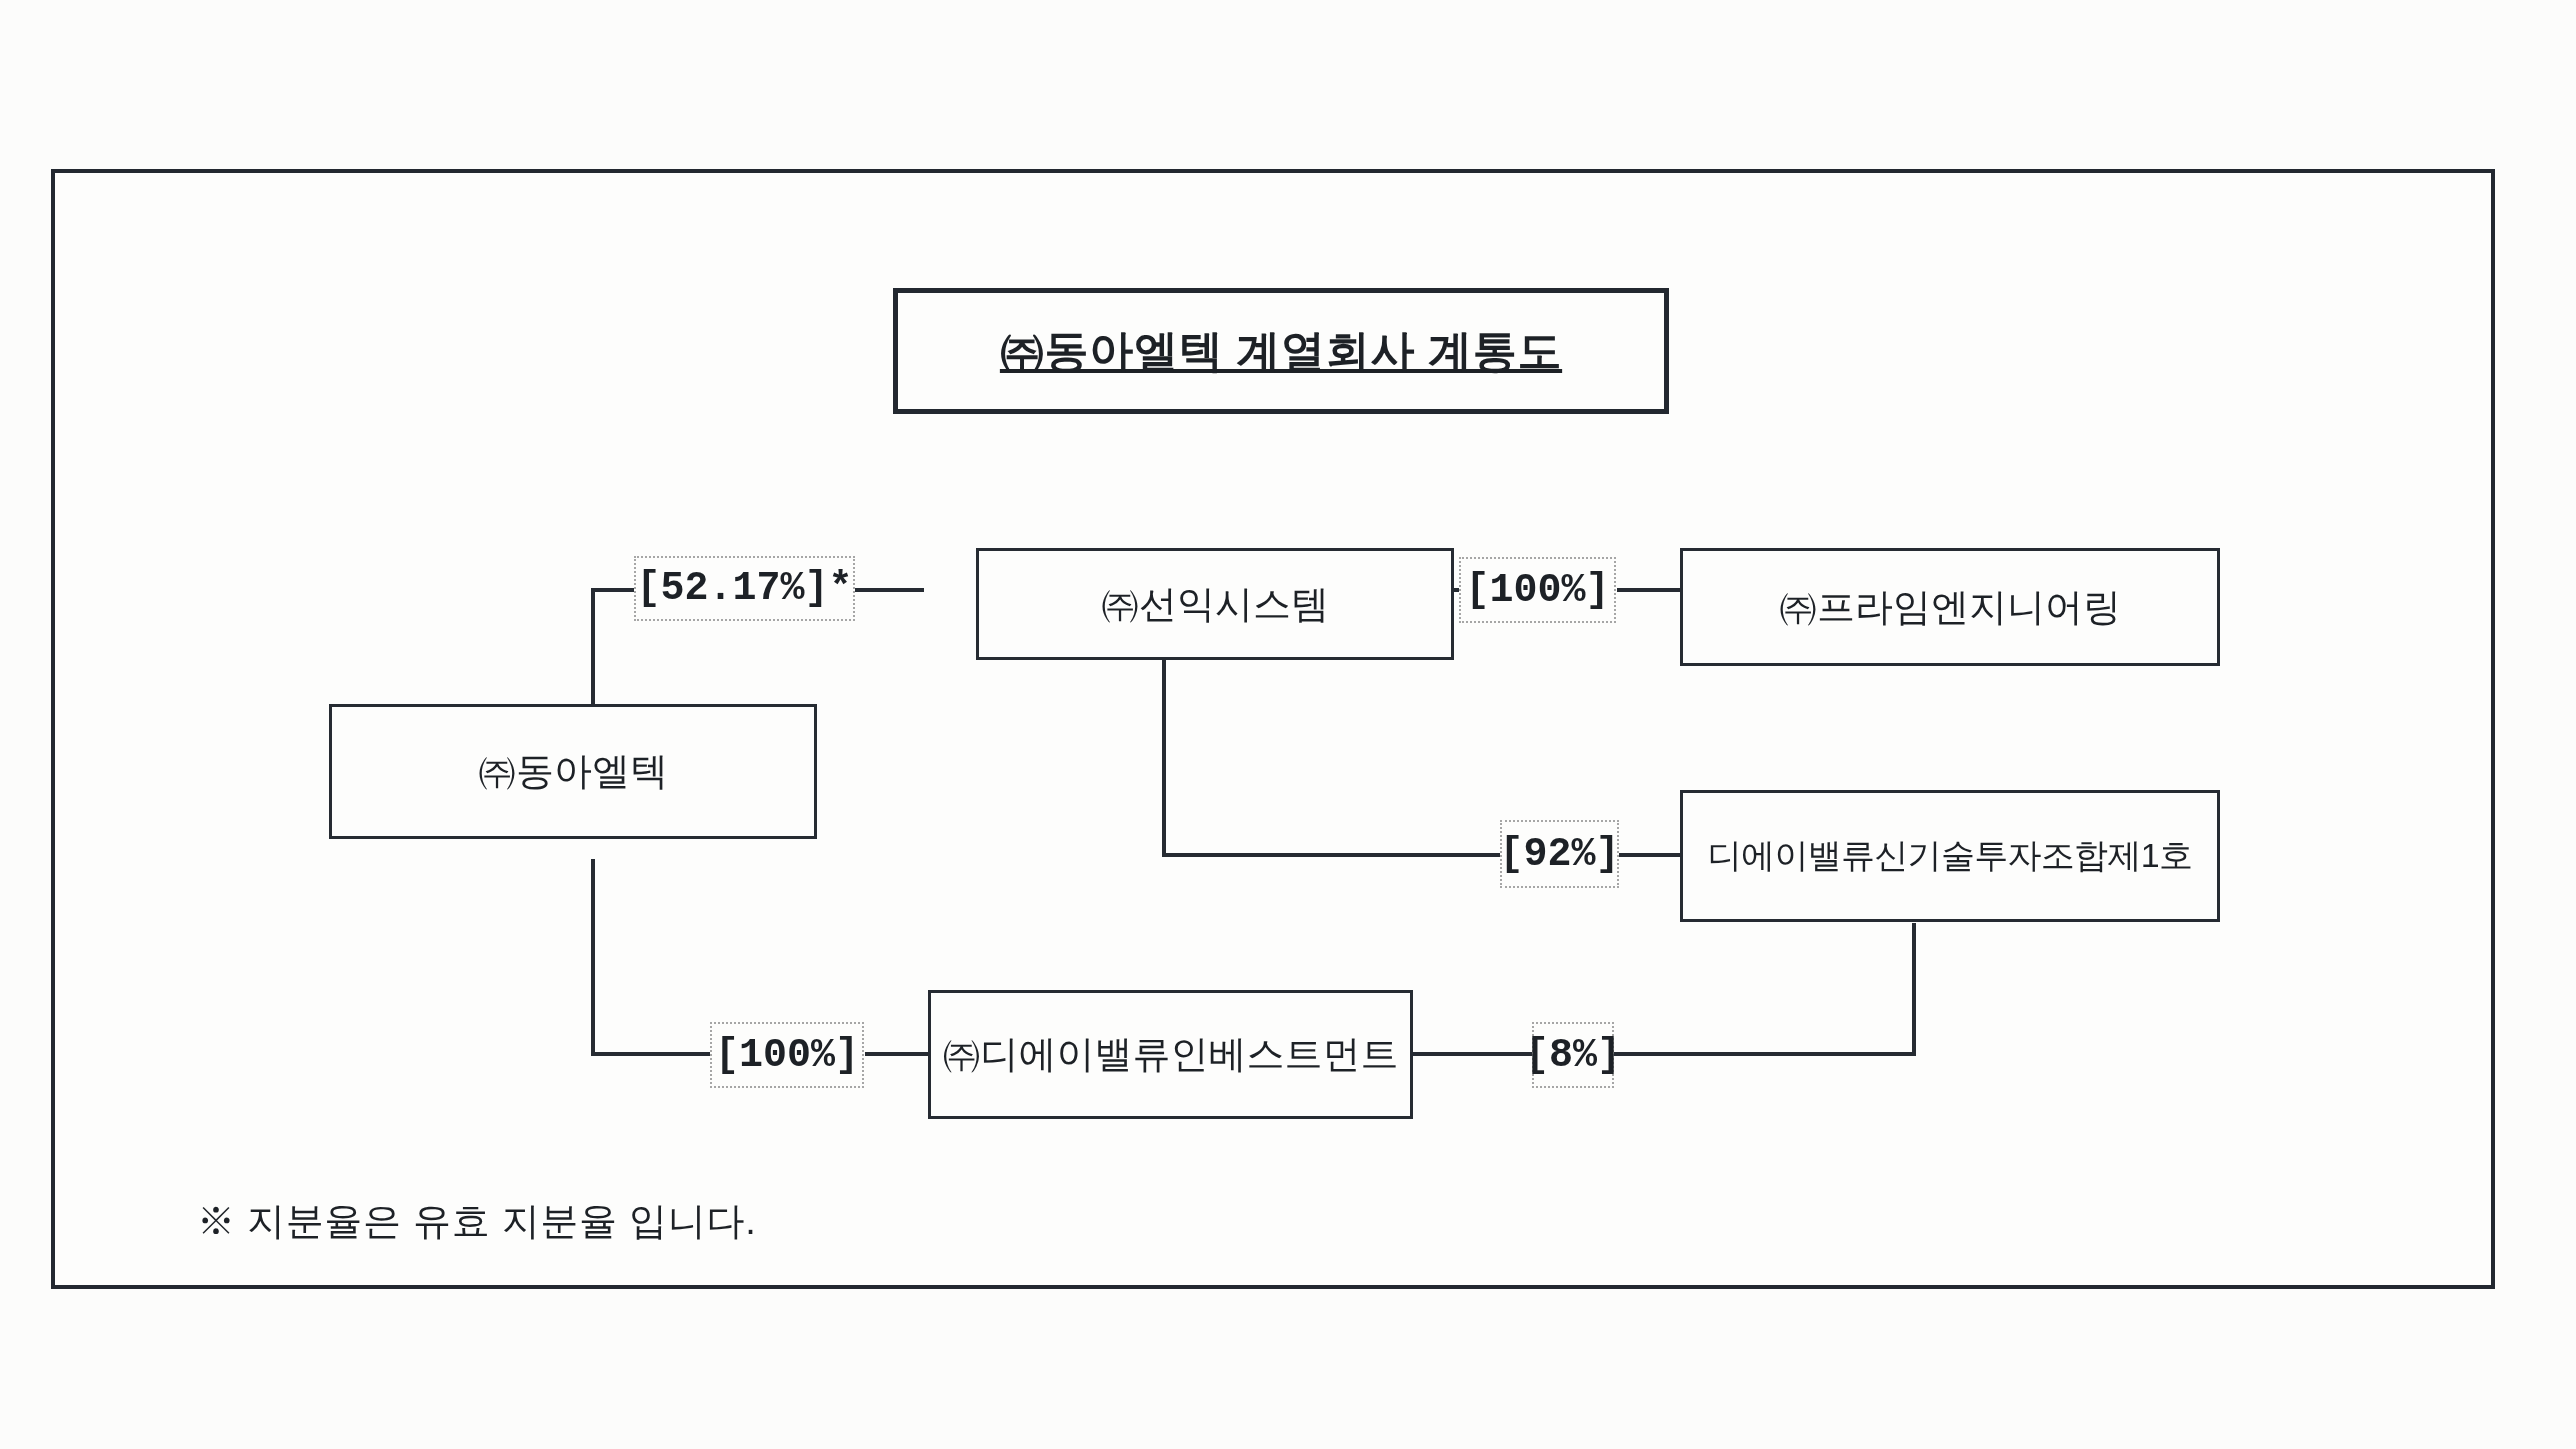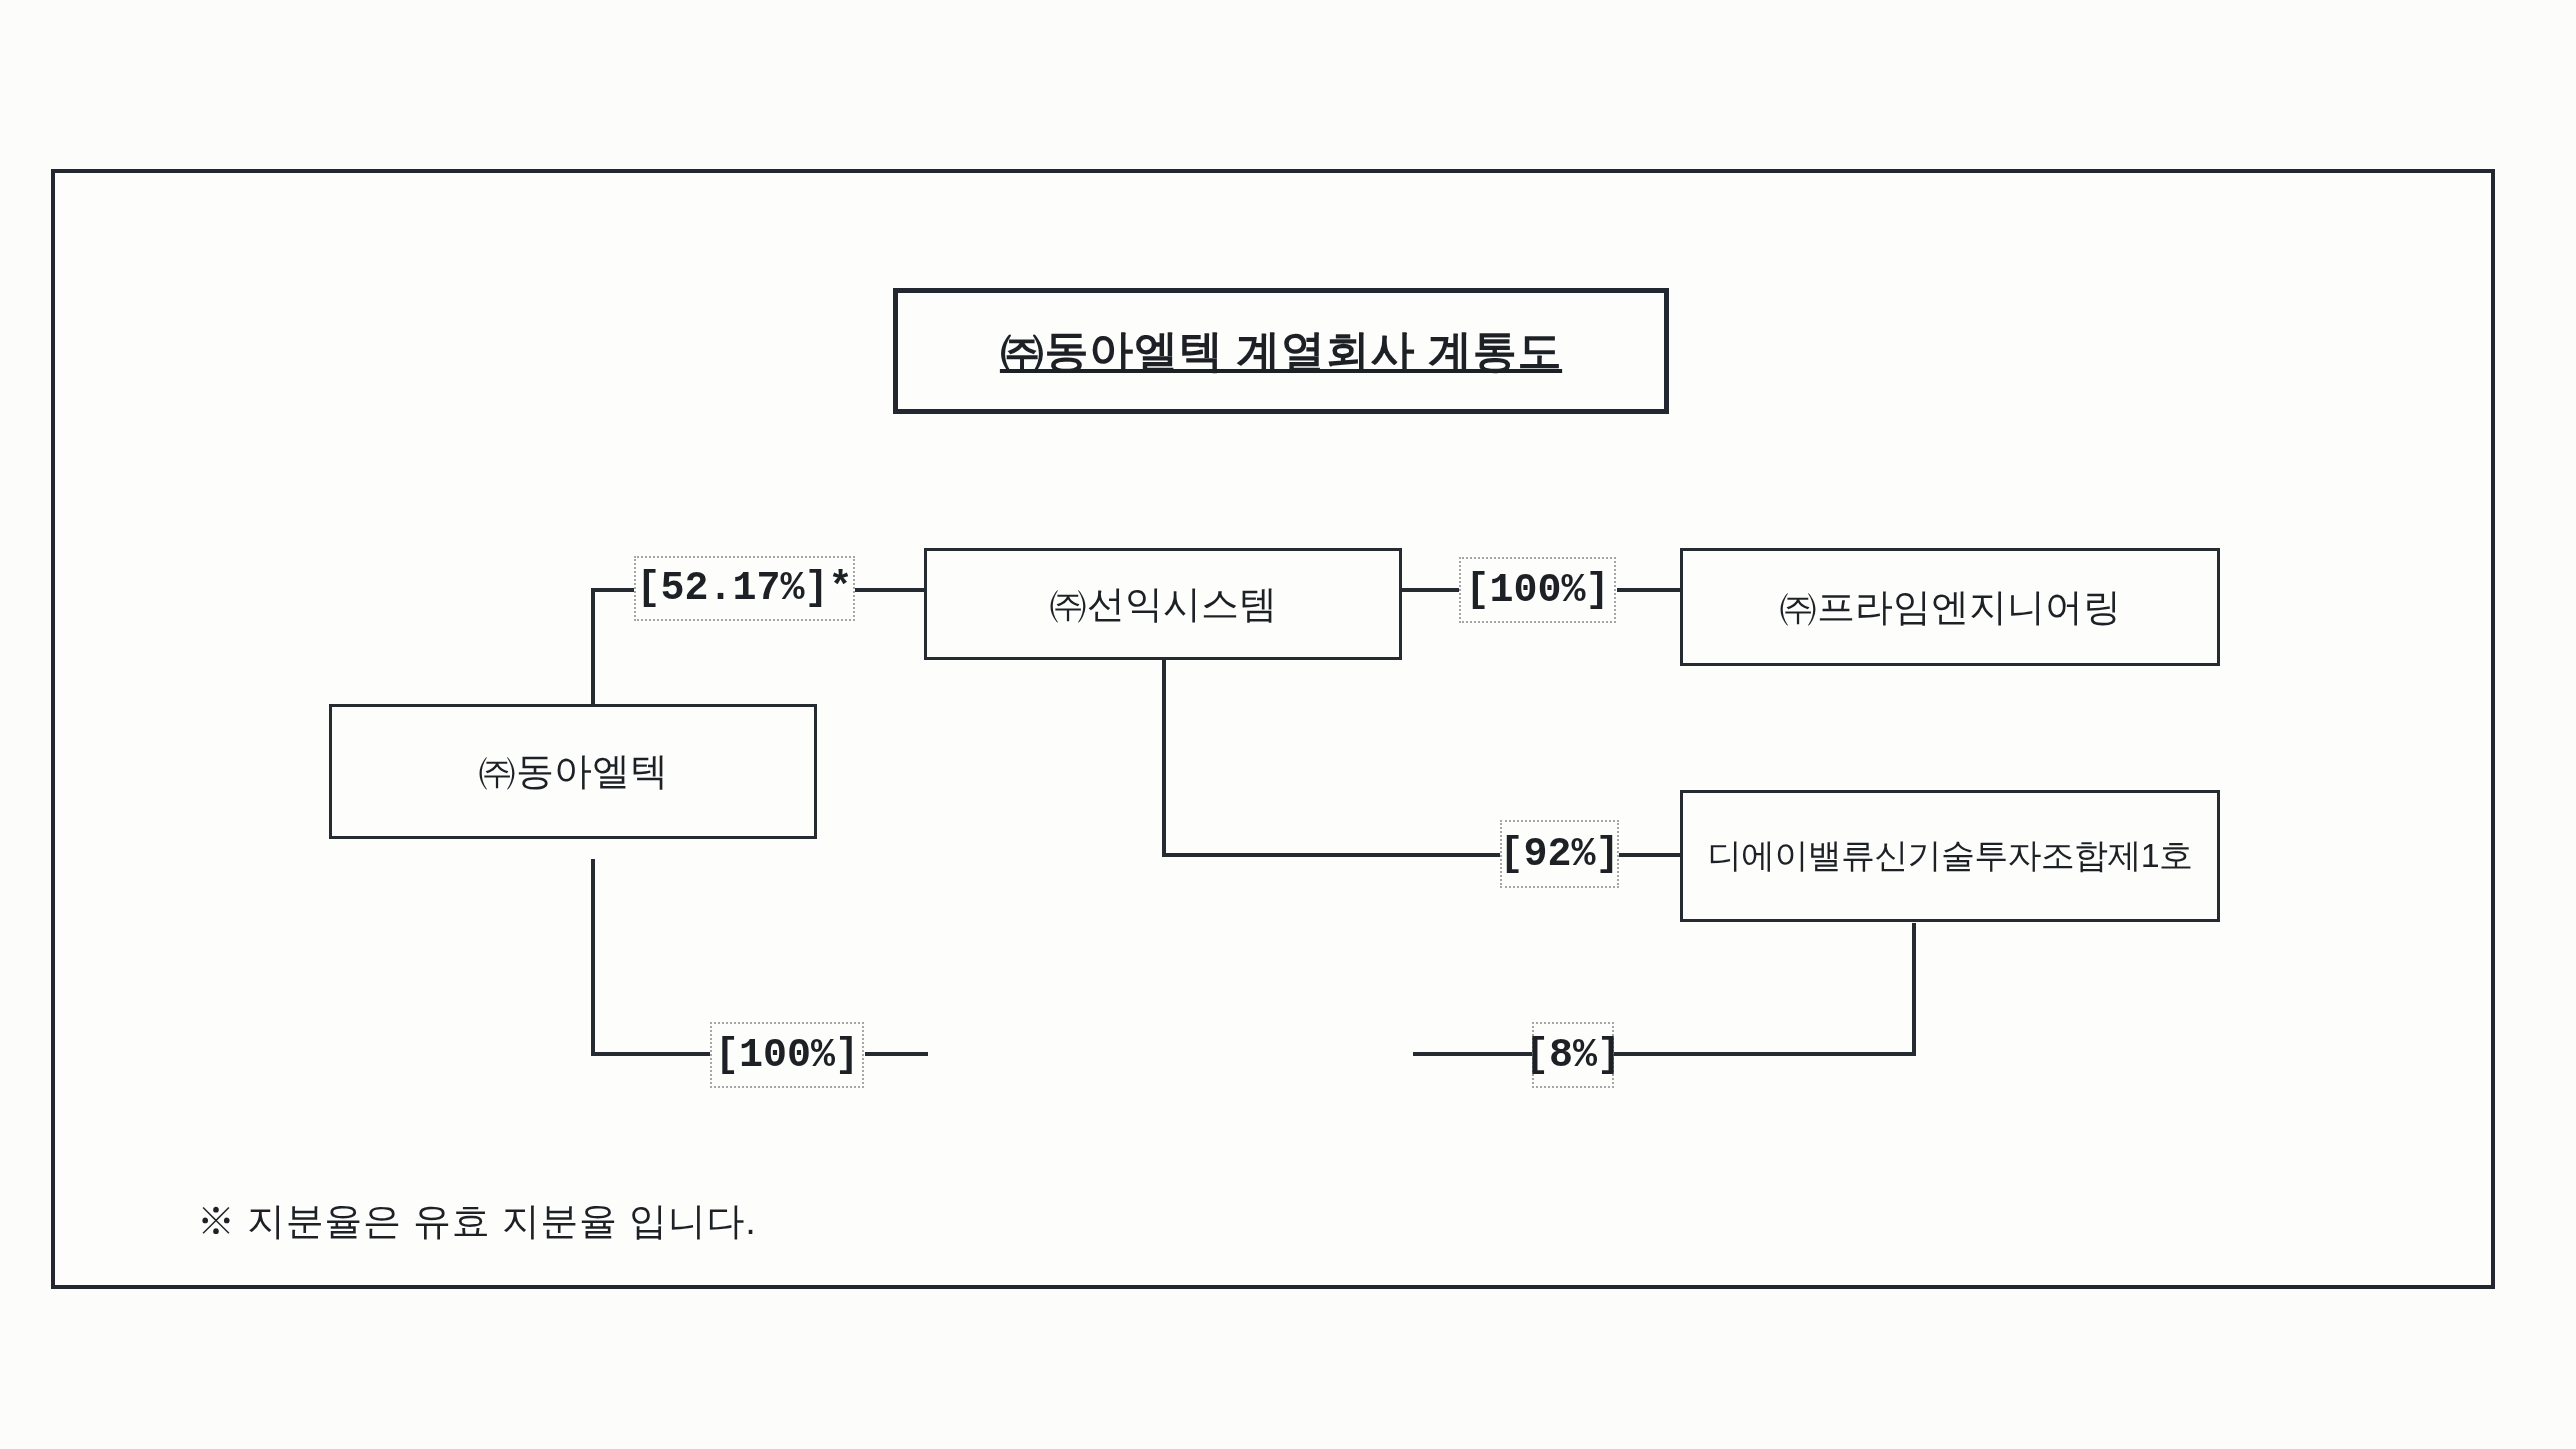--- a/index.html
+++ b/index.html
@@ -32,21 +32,21 @@
   }
   .company-box{
     position:absolute;
     border:3.7px solid #262b32;
     box-sizing:border-box;
     background:#fdfdfc;
     display:flex;align-items:center;justify-content:center;
     font-size:38px;font-weight:500;
     z-index:3;
   }
-  .box-sunic  {left:924px;top:548px; width:478px;height:112px;}
+  .box-sunic  {left:976px;top:548px; width:478px;height:112px;}
   .box-prime  {left:1680px;top:548px; width:540px;height:118px;}
   .box-donga  {left:329px; top:704px; width:488px;height:135px;}
   .box-fund   {left:1680px;top:790px;width:540px;height:132px;font-size:34px;letter-spacing:-0.7px;}
   .box-invest {left:928px;top:990px;width:485px;height:129px;}
   .pct-label{
     position:absolute;
     border:2.2px dotted #a6a6a6;
     box-sizing:border-box;
     background:#fdfdfc;
     display:flex;align-items:center;justify-content:center;
@@ -116,20 +116,23 @@
   </div>
   <div class="company-box box-sunic">
     <span>㈜선익시스템</span>
   </div>
   <div class="company-box box-prime">
     <span>㈜프라임엔지니어링</span>
   </div>
   <div class="company-box box-fund">
     <span>디에이밸류신기술투자조합제1호</span>
   </div>
+  <div class="company-box box-invest">
+    <span>㈜디에이밸류인베스트먼트</span>
+  </div>
 
   <div class="pct-label lbl-5217">
     <span>[52.17%]*</span>
   </div>
   <div class="pct-label lbl-100a">
     <span>[100%]</span>
   </div>
   <div class="pct-label lbl-92">
     <span>[92%]</span>
   </div>

